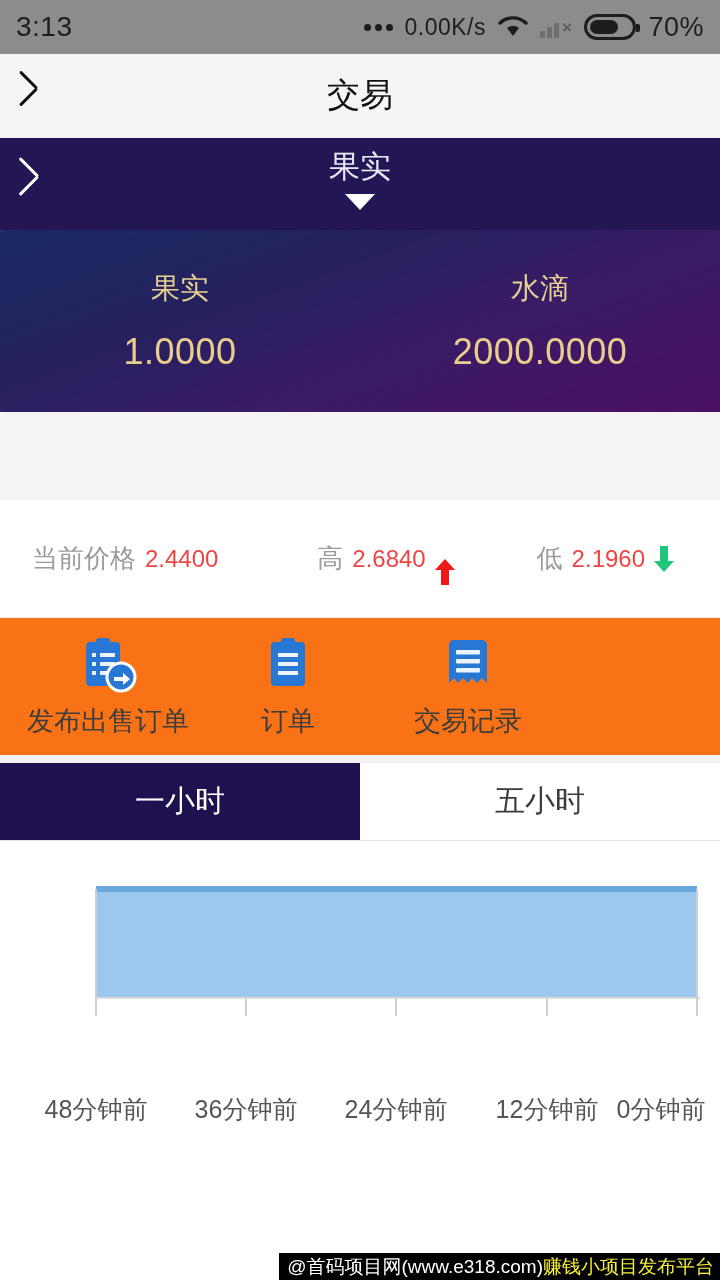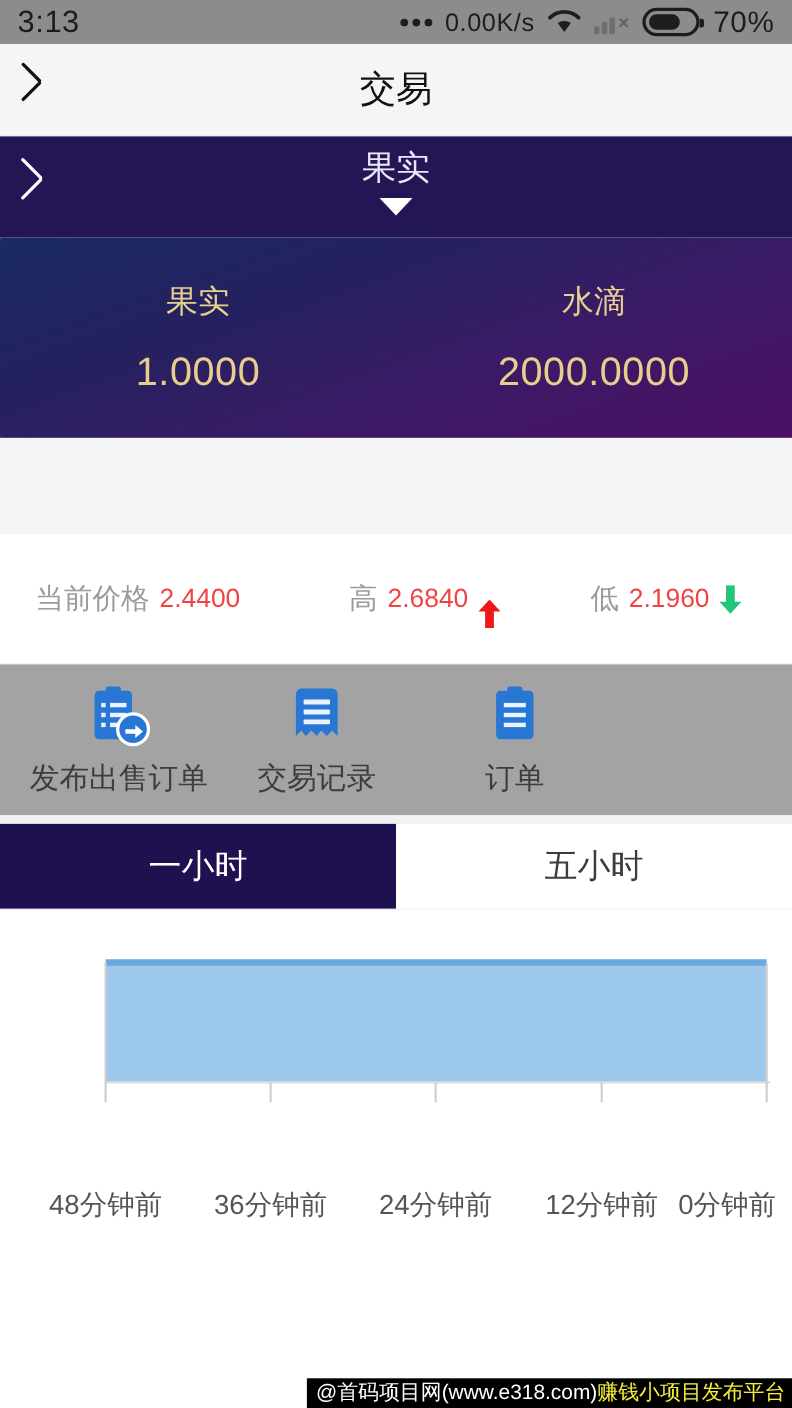--- a/index.html
+++ b/index.html
@@ -6,21 +6,21 @@
   html,body { width:720px; height:1280px; }
   body {
     font-family:"Liberation Sans","DejaVu Sans",sans-serif;
     background:#ffffff;
     overflow:hidden;
     position:relative;
   }
 
   
   .statusbar{
-    height:40px; background:#8c8c8c; color:#1d1d1d;
+    height:54px; background:#8c8c8c; color:#1d1d1d;
     display:flex; align-items:center; padding:0 16px;
     font-size:27px; letter-spacing:.5px;
   }
   .sb-time{ font-size:28px; }
   .sb-right{ margin-left:auto; display:flex; align-items:center; gap:12px; }
   .sb-dots{ display:flex; gap:4px; align-items:center; }
   .sb-dots i{ width:7px;height:7px;border-radius:50%;background:#1d1d1d;display:block; }
   .sb-speed{ font-size:23px; }
   .sb-wifi{ width:30px;height:24px; position:relative; }
   .sb-wifi svg{ display:block; }
@@ -109,21 +109,21 @@
   }
   .price-cell{ flex:1; display:flex; align-items:center; justify-content:center; gap:9px; }
   .price-cell.first{ justify-content:flex-start; padding-left:32px; }
   .p-label{ font-size:26px; color:#9b9b9b; }
   .p-val{ font-size:24px; color:#ef4444; }
   .arrow-up{ width:0;height:0; position:relative; }
   .arrow-up svg, .arrow-down svg{ display:block; }
 
   
   .actions{
-    height:145px; background:#a3a3a3; display:flex; align-items:center;
+    height:145px; background:#f97316; display:flex; align-items:center;
     padding-left:18px; border-bottom:8px solid #f2f2f2;
   }
   .action{
     width:180px; display:flex; flex-direction:column; align-items:center; gap:10px;
   }
   .action-ico{ height:58px; display:flex; align-items:center; justify-content:center; }
   .action-lbl{ font-size:27px; color:#3d3d3d; }
 
   
   .tabs{ height:78px; display:flex; background:#fff; border-bottom:1px solid #e6e6e6;}
@@ -255,39 +255,39 @@
         <rect x="21" y="36" width="15" height="4" fill="#eaf3fd"></rect>
         <circle cx="42" cy="42" r="14" fill="#2877d4" stroke="#fff" stroke-width="3"></circle>
         <path d="M35 42 h9 v-4 l7 6 -7 6 v-4 h-9 z" fill="#fff"></path>
       </svg>
     </span>
     <span class="action-lbl">发布出售订单</span>
   </div>
   <div class="action">
     <span class="action-ico">
       <svg width="58" height="58" viewBox="0 0 58 58">
-        <path d="M10 10 a5 5 0 0 1 5 -5 h28 a5 5 0 0 1 5 5 v38 l-5 -5 -5 5 -5 -5 -4 5 -5 -5 -5 5 -4 -5 -5 5 z" fill="#2877d4"></path>
-        <rect x="17" y="15" width="24" height="4.5" rx="1" fill="#eaf3fd"></rect>
-        <rect x="17" y="24" width="24" height="4.5" rx="1" fill="#eaf3fd"></rect>
-        <rect x="17" y="33" width="24" height="4.5" rx="1" fill="#eaf3fd"></rect>
-      </svg>
-    </span>
-    <span class="action-lbl">交易记录</span>
-  </div>
-  <div class="action">
-    <span class="action-ico">
-      <svg width="58" height="58" viewBox="0 0 58 58">
         <rect x="12" y="7" width="34" height="44" rx="4" fill="#2877d4"></rect>
         <rect x="22" y="3" width="14" height="8" rx="3" fill="#2877d4"></rect>
         <rect x="19" y="18" width="20" height="4" fill="#eaf3fd"></rect>
         <rect x="19" y="27" width="20" height="4" fill="#eaf3fd"></rect>
         <rect x="19" y="36" width="20" height="4" fill="#eaf3fd"></rect>
       </svg>
     </span>
     <span class="action-lbl">订单</span>
+  </div>
+  <div class="action">
+    <span class="action-ico">
+      <svg width="58" height="58" viewBox="0 0 58 58">
+        <path d="M10 10 a5 5 0 0 1 5 -5 h28 a5 5 0 0 1 5 5 v38 l-5 -5 -5 5 -5 -5 -4 5 -5 -5 -5 5 -4 -5 -5 5 z" fill="#2877d4"></path>
+        <rect x="17" y="15" width="24" height="4.5" rx="1" fill="#eaf3fd"></rect>
+        <rect x="17" y="24" width="24" height="4.5" rx="1" fill="#eaf3fd"></rect>
+        <rect x="17" y="33" width="24" height="4.5" rx="1" fill="#eaf3fd"></rect>
+      </svg>
+    </span>
+    <span class="action-lbl">交易记录</span>
   </div>
 </div>
 
 <div class="tabs">
   <div class="tab active">
       <span>一小时</span>
     </div>
   <div class="tab">
       <span>五小时</span>
     </div>

